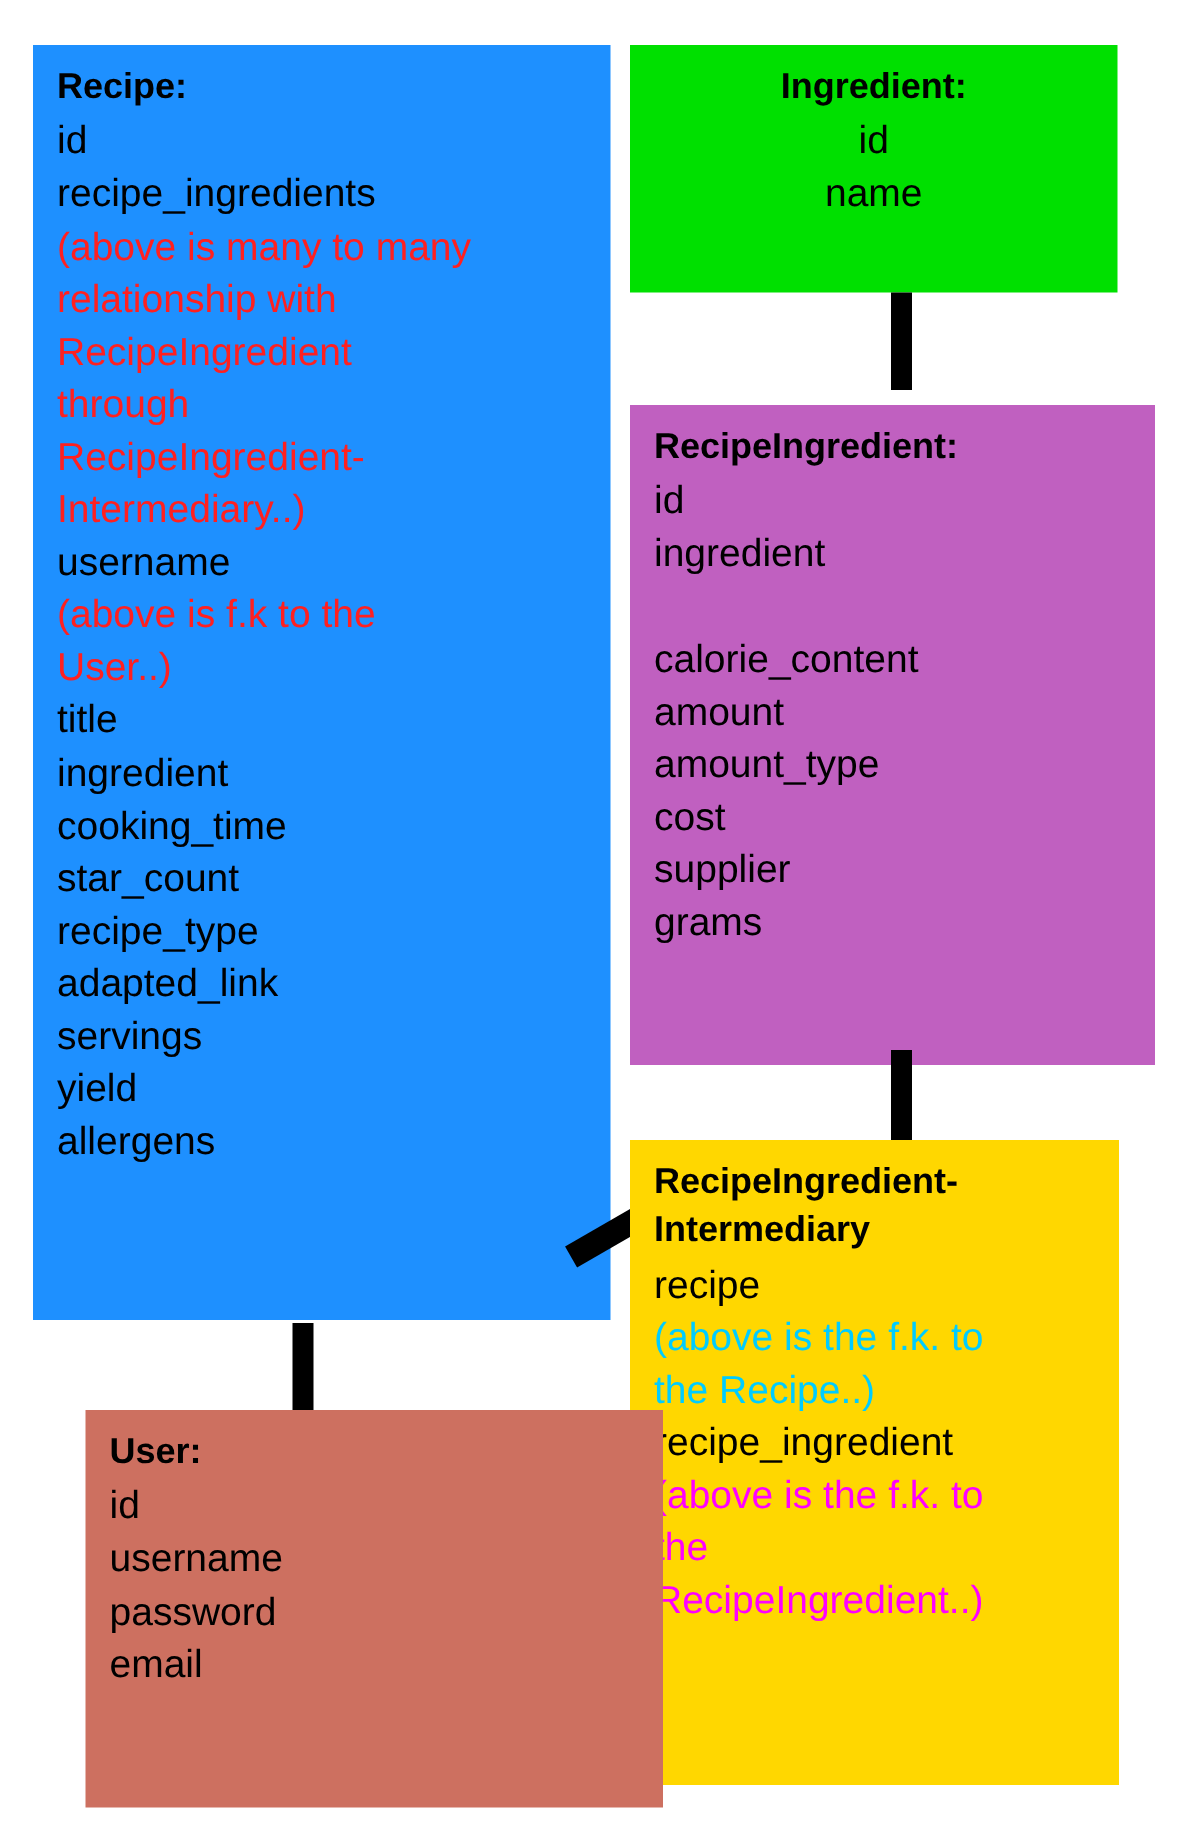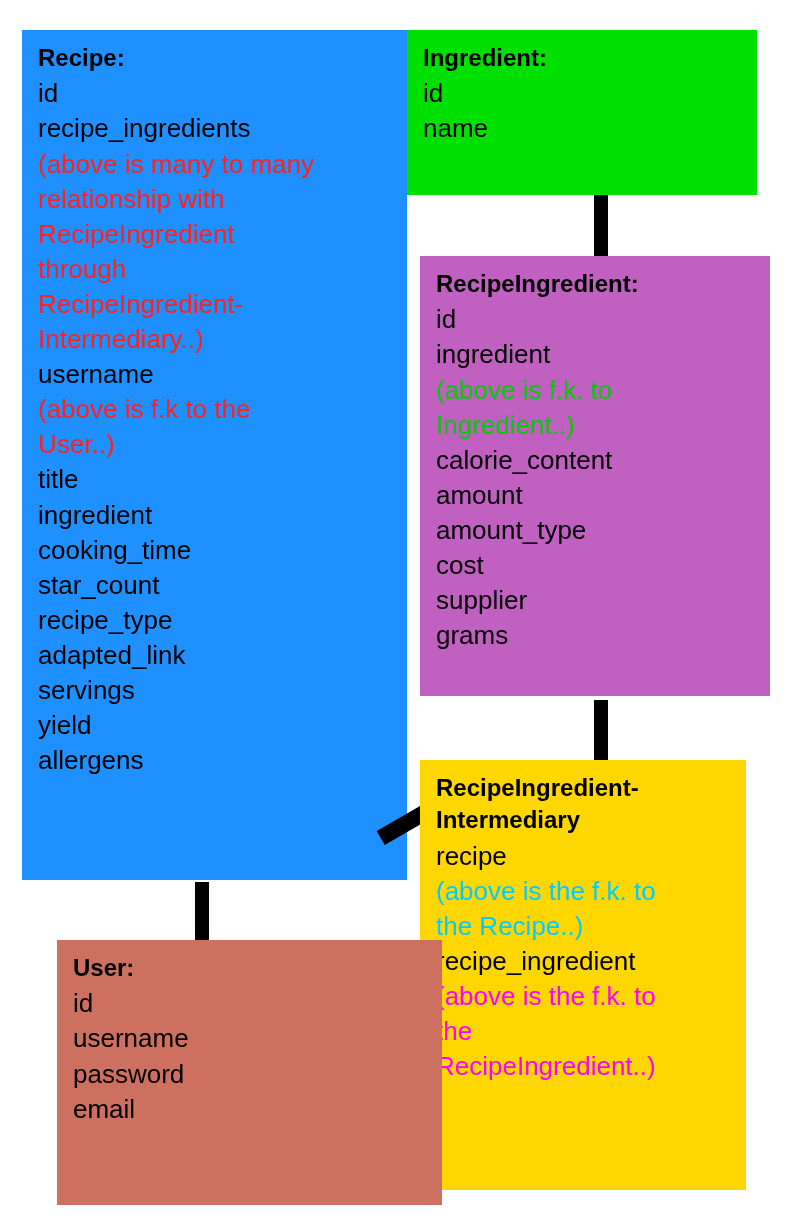--- a/index.html
+++ b/index.html
@@ -58,33 +58,33 @@
   <span>ingredient</span><br>
   <span>cooking_time</span><br>
   <span>star_count</span><br>
   <span>recipe_type</span><br>
   <span>adapted_link</span><br>
   <span>servings</span><br>
   <span>yield</span><br>
   <span>allergens</span>
 </div>
 
-<div class="card green" style="left: 407px; top: 30px; width: 350px; min-height: 165px;">
+<div class="card green" style="left: 420px; top: 30px; width: 325px; min-height: 165px; text-align: center;">
   <span class="card-title">Ingredient:</span>
   <span>id</span><br>
   <span>name</span>
 </div>
 
 <div class="connector" style="left: 594px; top: 195px; width: 14px; height: 65px;"></div>
 
-<div class="card purple" style="left: 420px; top: 256px; width: 350px; min-height: 440px;">
+<div class="card purple" style="left: 420px; top: 270px; width: 350px; min-height: 440px;">
   <span class="card-title">RecipeIngredient:</span>
   <span>id</span><br>
   <span>ingredient</span><br>
-  <span class="green-text">(above is f.k. to<br>Ingredient..)</span><br>
+  <br>
   <span>calorie_content</span><br>
   <span>amount</span><br>
   <span>amount_type</span><br>
   <span>cost</span><br>
   <span>supplier</span><br>
   <span>grams</span>
 </div>
 
 <div class="connector" style="left: 594px; top: 700px; width: 14px; height: 60px;"></div>
 

